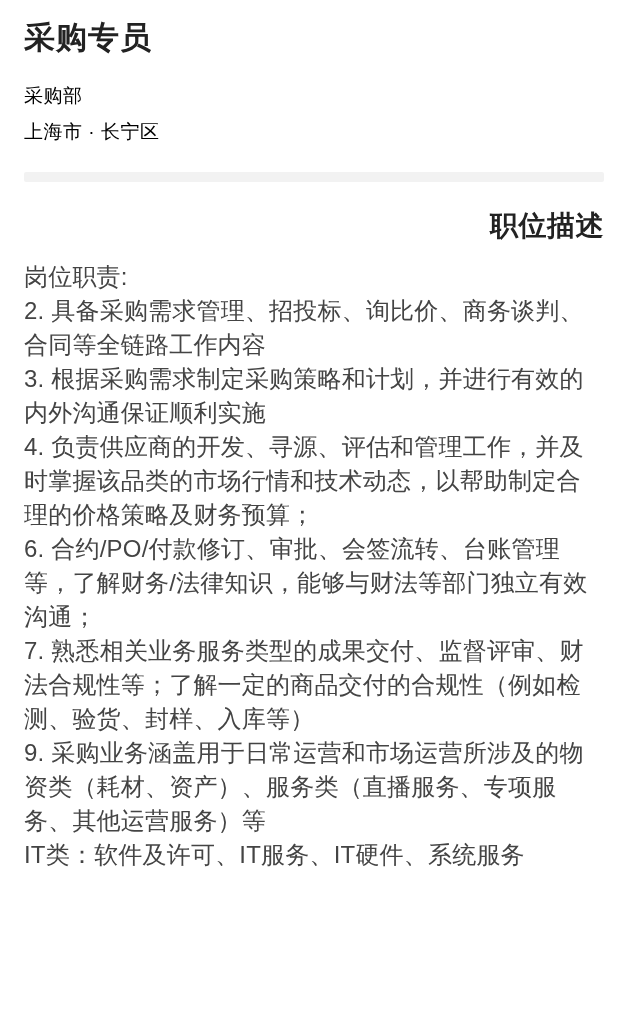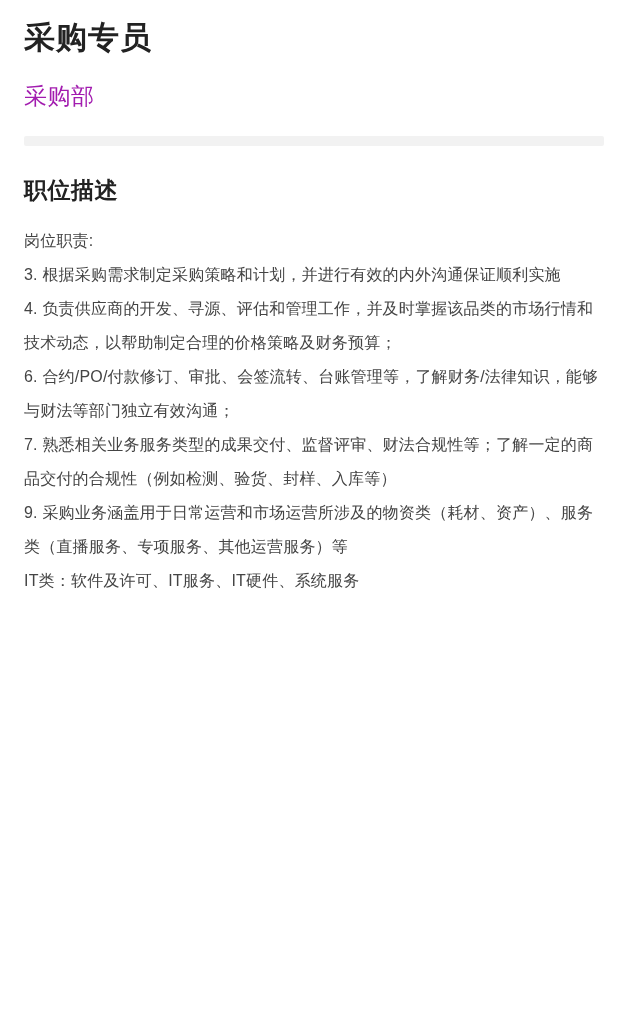--- a/index.html
+++ b/index.html
@@ -29,69 +29,72 @@
     color: #222222;
     letter-spacing: 1px;
     margin: 0;
     padding-top: 16px;
     line-height: 44px;
   }
   .meta {
     margin-top: 18px;
   }
   .meta-line {
-    font-size: 23px;
-    color: #a21caf;
+    font-size: 19px;
+    color: #000000;
     line-height: 36px;
     letter-spacing: 0.5px;
   }
   .divider {
     height: 10px;
     background: #f2f2f2;
     margin: 22px 0 0 0;
     border-radius: 2px;
   }
   .section-title {
-    font-size: 23px;
+    font-size: 28px;
     font-weight: bold;
     color: #222222;
     letter-spacing: 0.5px;
     margin: 0;
     padding-top: 26px;
     line-height: 36px;
+    text-align: right;
   }
   .desc-body {
     margin-top: 16px;
   }
   .desc-line {
-    font-size: 16px;
+    font-size: 24px;
     color: #444444;
     line-height: 34px;
     letter-spacing: 0.2px;
     word-break: break-all;
     white-space: pre-wrap;
   }
 </style>
 </head>
 <body>
 
 <div class="page">
 
   <h1 class="job-title">采购专员</h1>
 
   <div class="meta">
     <div class="meta-line">采购部</div>
+    <div class="meta-line">上海市 · 长宁区</div>
   </div>
 
   <div class="divider"></div>
 
   <h2 class="section-title">职位描述</h2>
 
   <div class="desc-body">
     <div class="desc-line">岗位职责:</div>
+    <div class="desc-line">2. 具备采购需求管理、招投标、询比价、商务谈判、合同等全链路工作内容</div>
     <div class="desc-line">3. 根据采购需求制定采购策略和计划，并进行有效的内外沟通保证顺利实施</div>
     <div class="desc-line">4. 负责供应商的开发、寻源、评估和管理工作，并及时掌握该品类的市场行情和技术动态，以帮助制定合理的价格策略及财务预算；</div>
     <div class="desc-line">6. 合约/PO/付款修订、审批、会签流转、台账管理等，了解财务/法律知识，能够与财法等部门独立有效沟通；</div>
     <div class="desc-line">7. 熟悉相关业务服务类型的成果交付、监督评审、财法合规性等；了解一定的商品交付的合规性（例如检测、验货、封样、入库等）</div>
     <div class="desc-line">9. 采购业务涵盖用于日常运营和市场运营所涉及的物资类（耗材、资产）、服务类（直播服务、专项服务、其他运营服务）等</div>
     <div class="desc-line">IT类：软件及许可、IT服务、IT硬件、系统服务</div>
   </div>
 
 </div>
 

